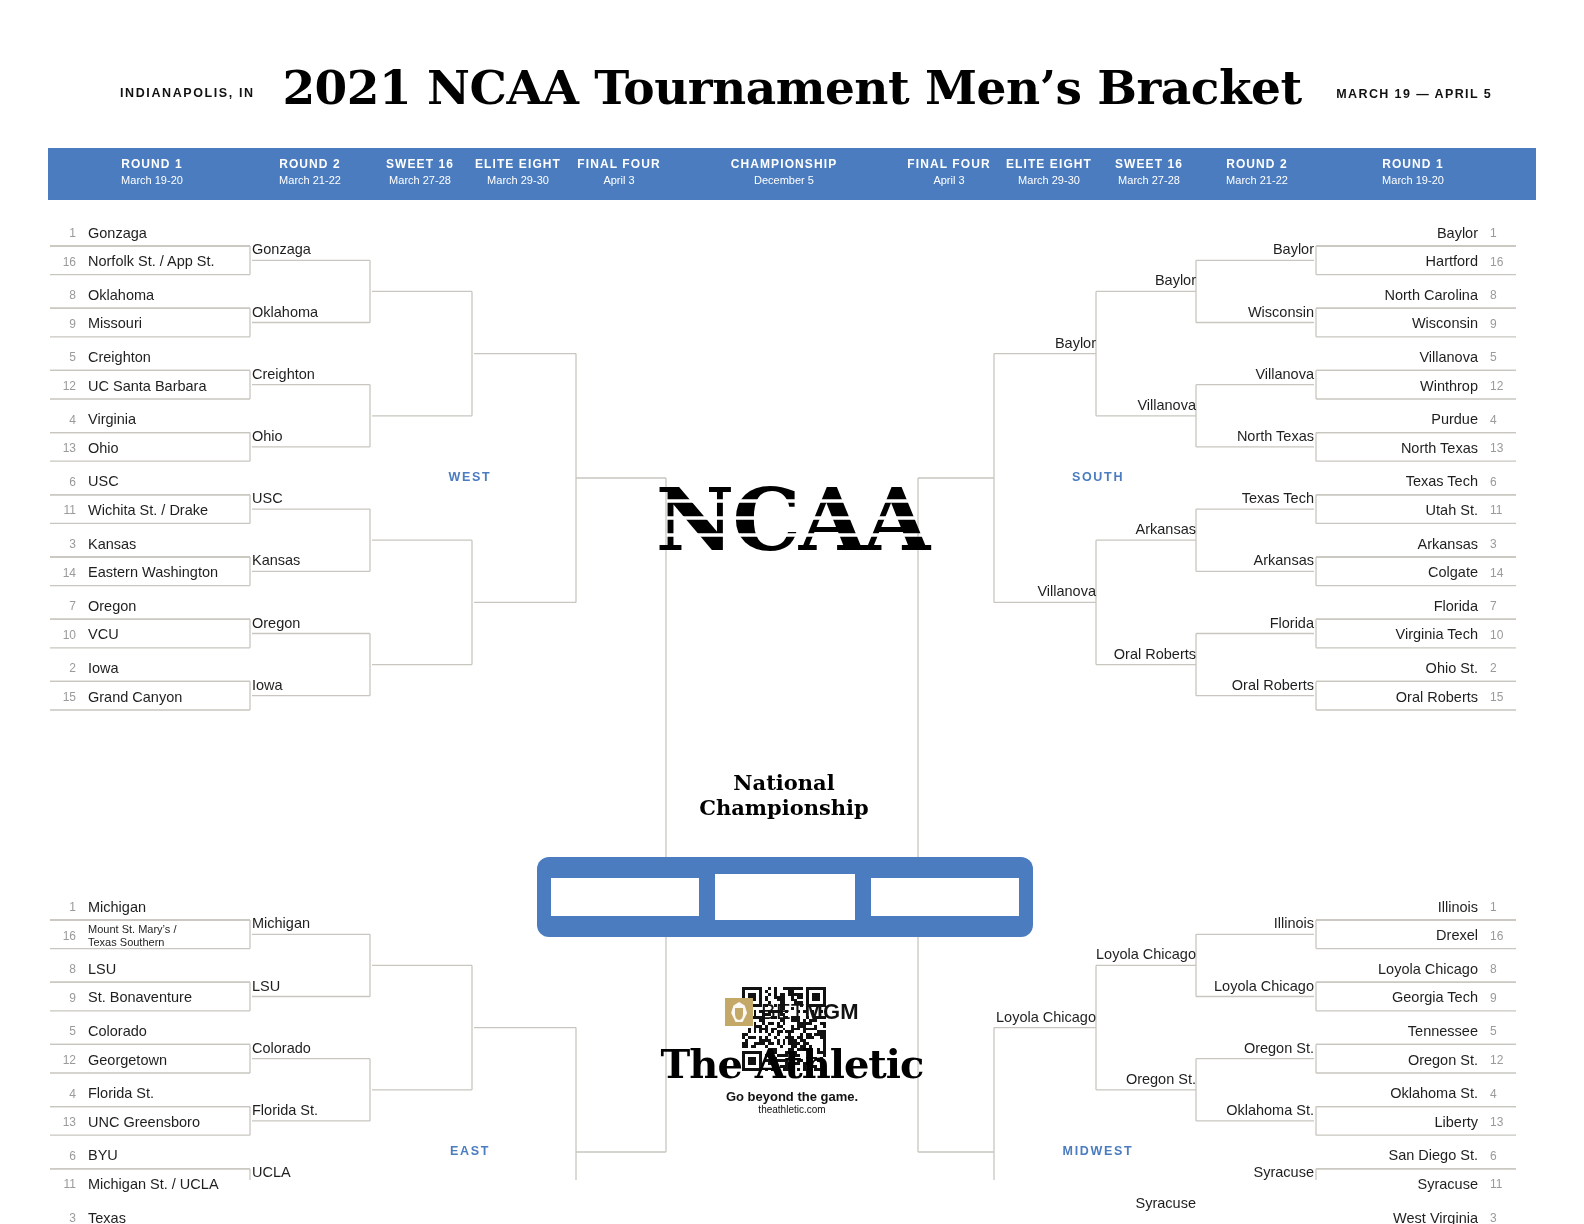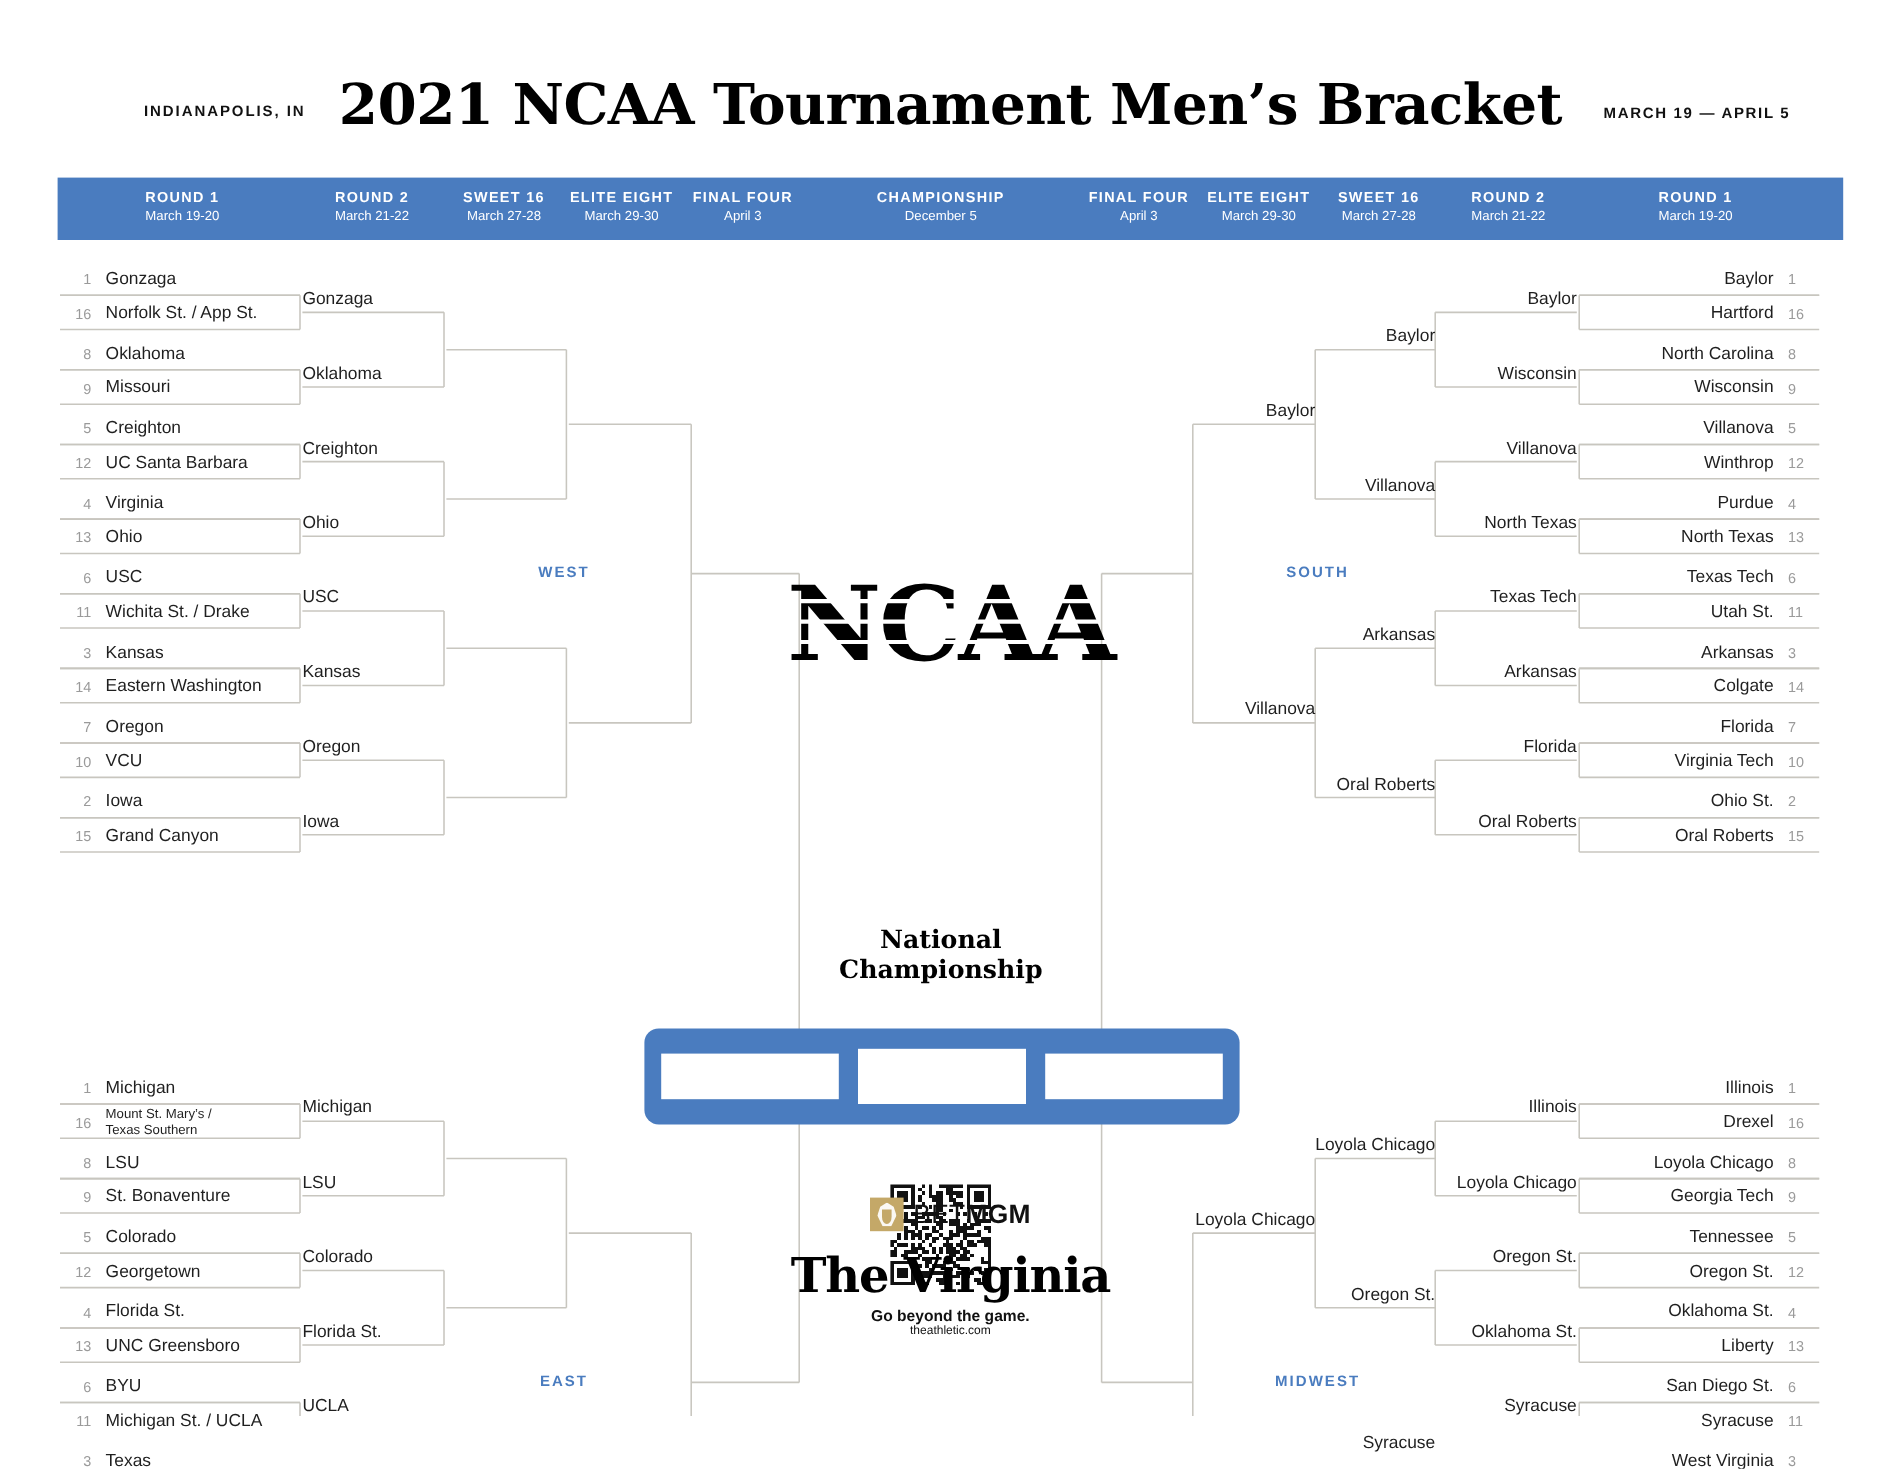--- a/index.html
+++ b/index.html
@@ -1105,15 +1105,15 @@
     <div class="adv right" style="left: 1096px; width: 100px; top: 744.4px;">Loyola Chicago</div>
     <div class="adv right" style="left: 1096px; width: 100px; top: 868.8px;">Oregon St.</div>
     <div class="adv right" style="left: 1096px; width: 100px; top: 993.2px;">Syracuse</div>
     <div class="adv right" style="left: 994px; width: 102px; top: 806.6px;">Loyola Chicago</div>
   </div>
 
 <div class="betmgm">
   <div class="lionbox"></div>
   <div class="betmgm-text"><span>BET</span><b>MGM</b></div>
 </div>
-<div class="athletic">The Virginia</div>
+<div class="athletic">The Athletic</div>
 <div class="tagline">Go beyond the game.</div>
 <div class="siteurl">theathletic.com</div>
 
 </body></html>

